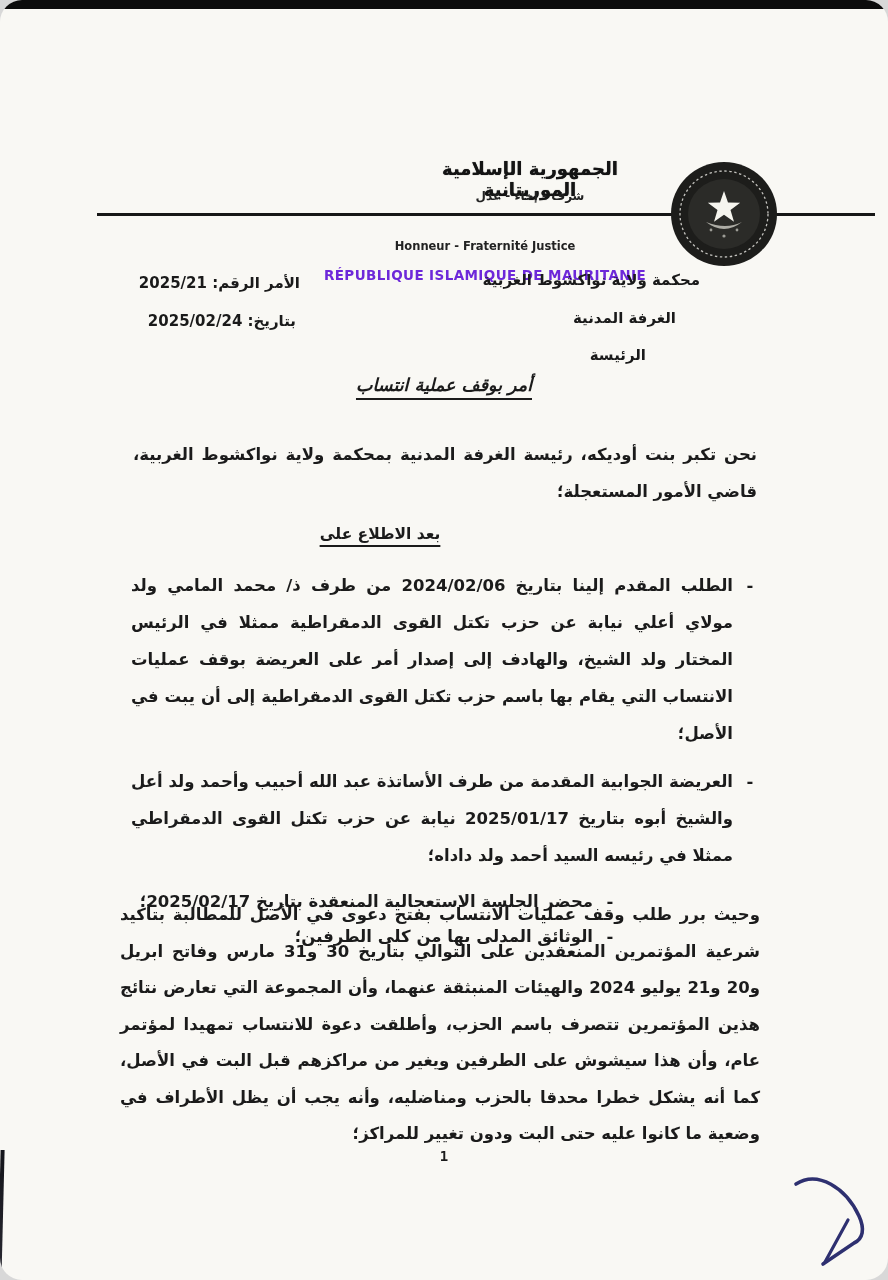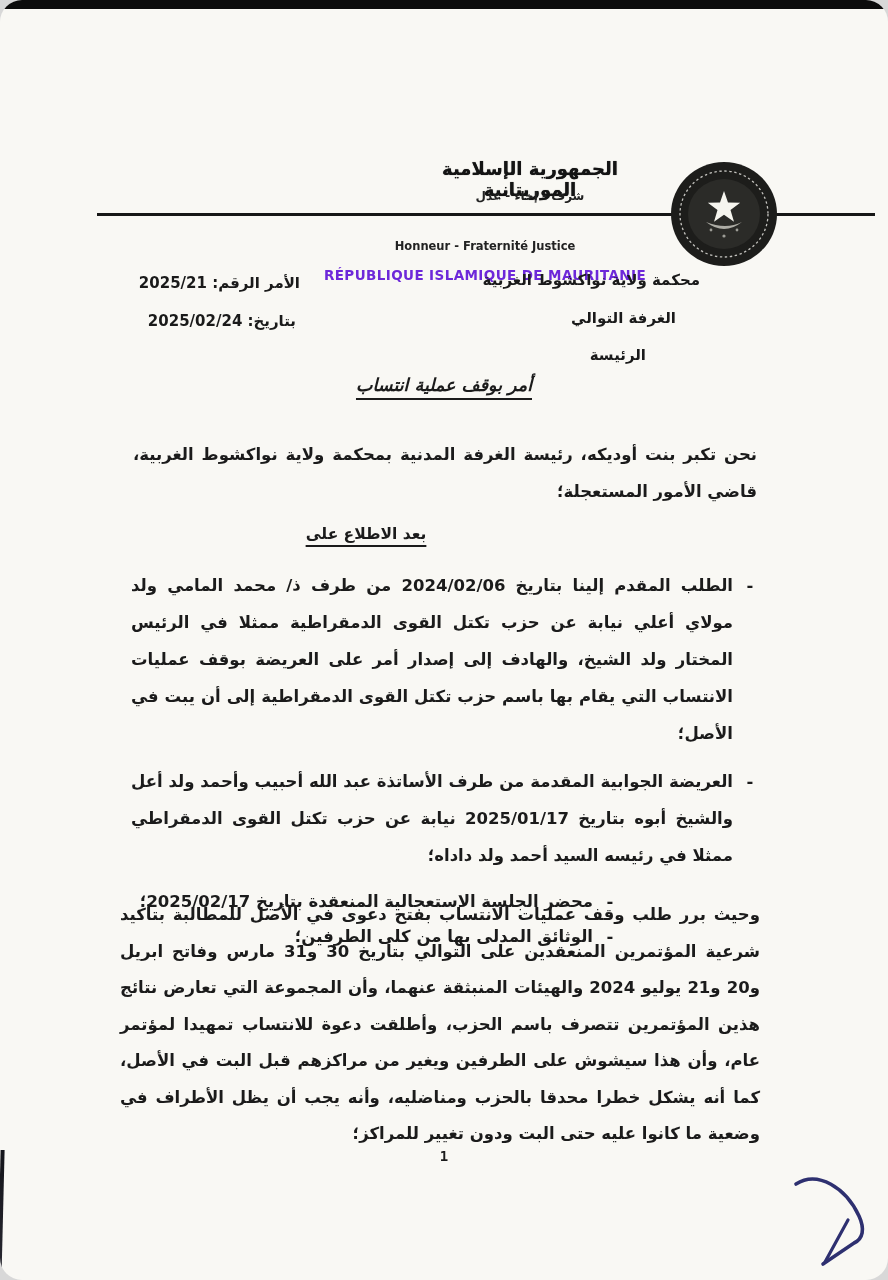--- a/index.html
+++ b/index.html
@@ -31,21 +31,21 @@
   .order-number  { top:274px; right:588px; }
   .order-date    { top:312px; right:592px; }
   .court-name    { top:271px; right:188px; }
   .chamber-name  { top:309px; right:212px; }
   .president-title { top:346px; right:242px; }
 
   
   .doc-title { position:absolute; top:375px; left:0; width:888px; text-align:center; direction:rtl; }
   .doc-title span { font-weight:bold; font-size:17.5px; text-decoration:underline;
     text-decoration-thickness:2px; text-underline-offset:7px;font-style:italic; }
-  .section-heading { position:absolute; top:524px; left:2px; width:728px; text-align:center; direction:rtl; }
+  .section-heading { position:absolute; top:524px; left:16px; width:728px; text-align:center; direction:rtl; }
   .section-heading span { font-weight:bold; font-size:15.5px; text-decoration:underline;
     text-decoration-thickness:2px; text-underline-offset:6px; }
 
   
   .intro { position:absolute; top:436px; right:131px; width:624px; direction:rtl;
     text-align:justify; font-weight:bold; font-size:16.5px; line-height:37px; }
   .bullets { position:absolute; top:567px; right:131px; width:626px; direction:rtl;
     font-size:16.5px; line-height:37px; font-weight:600; }
   .bullet { display:flex; gap:10px; margin-bottom:11px; }
   .bullet-marker { flex:0 0 14px; text-align:center; }
@@ -81,21 +81,21 @@
       <path d="M37 62 Q 55 76 73 62 Q 57 70 37 62 Z" fill="#d9d8cf" opacity="0.75"></path>
       <circle cx="42" cy="70" r="1.4" fill="#cfcec6" opacity="0.7"></circle>
       <circle cx="68" cy="70" r="1.4" fill="#cfcec6" opacity="0.7"></circle>
       <circle cx="55" cy="76" r="1.6" fill="#cfcec6" opacity="0.7"></circle>
     </svg>
   </div>
 
   <div class="meta-line order-number">الأمر الرقم: 2025/21</div>
   <div class="meta-line order-date">بتاريخ: 2025/02/24</div>
   <div class="meta-line court-name">محكمة ولاية نواكشوط الغربية</div>
-  <div class="meta-line chamber-name">الغرفة التوالي</div>
+  <div class="meta-line chamber-name">الغرفة المدنية</div>
   <div class="meta-line president-title">الرئيسة</div>
 
   <div class="doc-title">
     <span>أمر بوقف عملية انتساب</span>
   </div>
 
   <div class="intro">نحن تكبر بنت أوديكه، رئيسة الغرفة المدنية بمحكمة ولاية نواكشوط الغربية، قاضي الأمور المستعجلة؛</div>
 
   <div class="section-heading">
     <span>بعد الاطلاع على</span>

